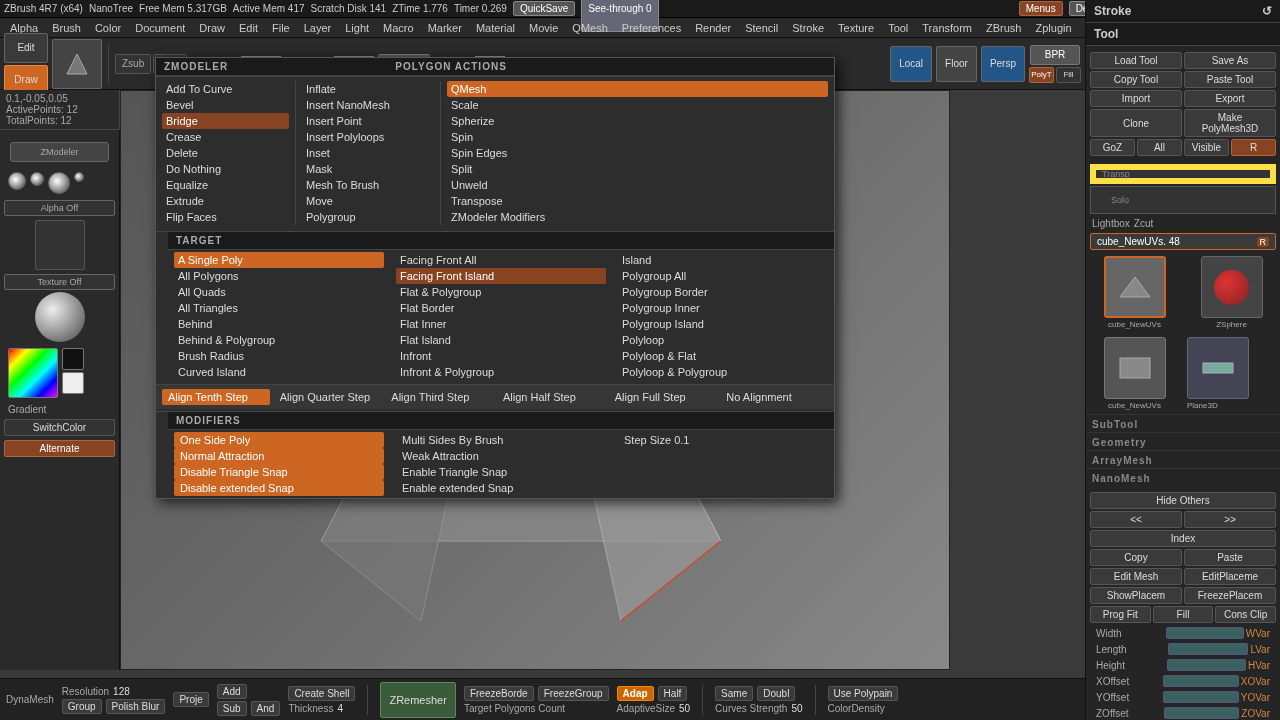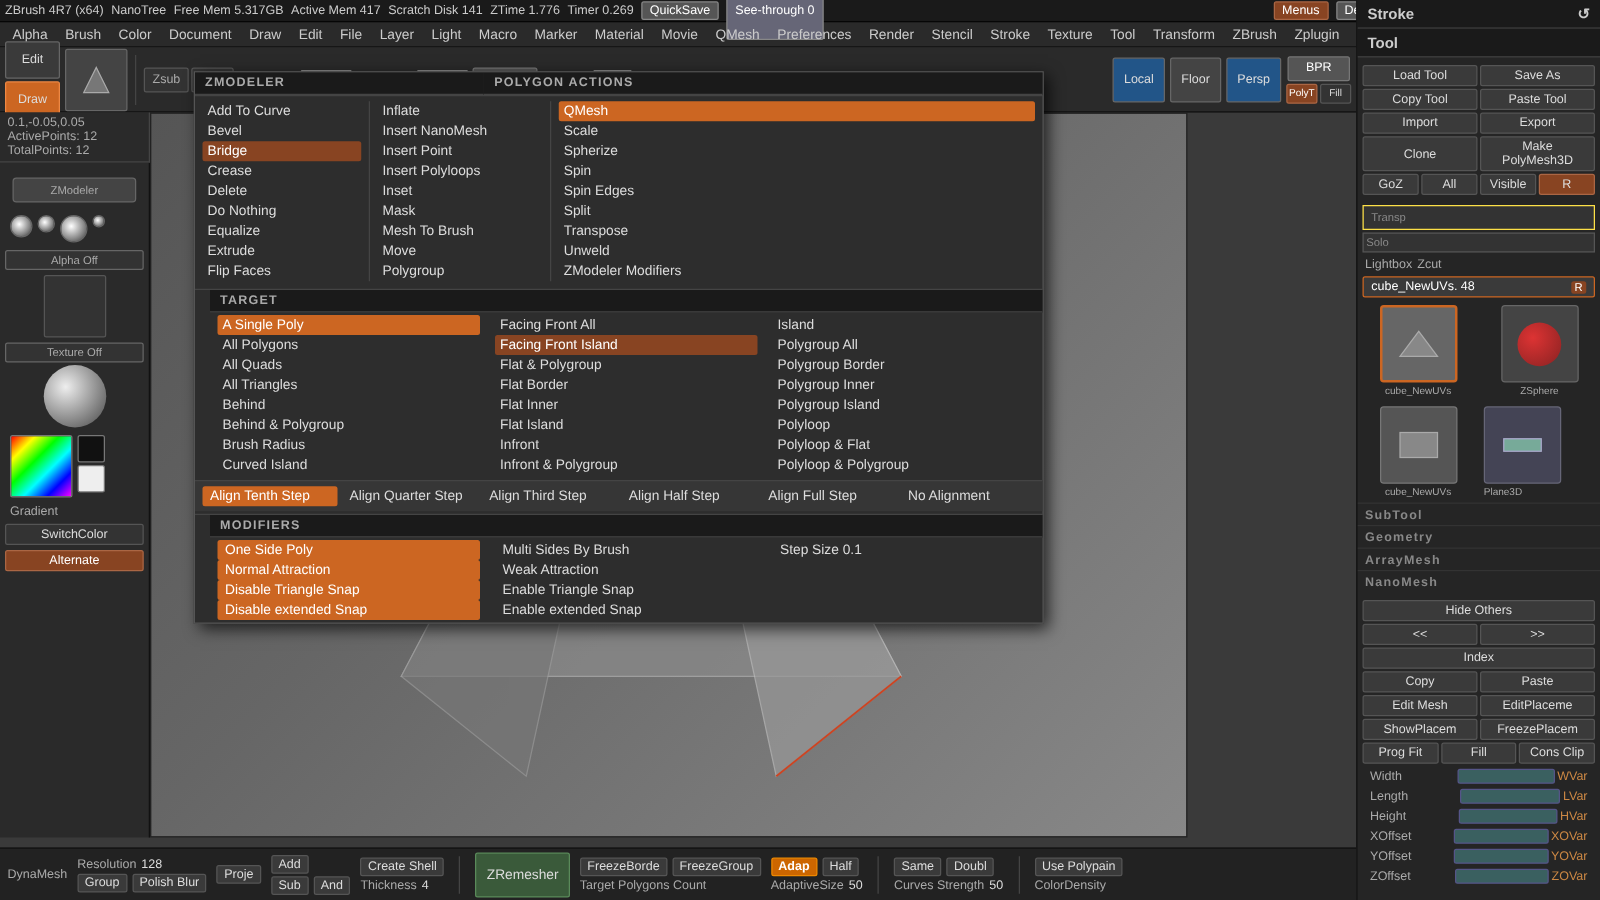--- a/index.html
+++ b/index.html
@@ -729,22 +729,22 @@
       <div class="dd-item">Polygroup</div>
     </div>
 
     <div class="dd-col" style="min-width:155px;">
       <div class="dd-item active">QMesh</div>
       <div class="dd-item">Scale</div>
       <div class="dd-item">Spherize</div>
       <div class="dd-item">Spin</div>
       <div class="dd-item">Spin Edges</div>
       <div class="dd-item">Split</div>
+      <div class="dd-item">Unweld</div>
       <div class="dd-item">Transpose</div>
-      <div class="dd-item">Unweld</div>
       <div class="dd-item">ZModeler Modifiers</div>
     </div>
   </div>
 
   <div class="dd-subsection">
     <div class="dd-section-header">TARGET</div>
     <div class="dd-columns" style="padding:2px 0;">
       <div class="dd-col">
         <div class="dd-item active">A Single Poly</div>
         <div class="dd-item">All Polygons</div>
@@ -840,23 +840,23 @@
       <button class="rp-btn">Make PolyMesh3D</button>
     </div>
     <div class="rp-btn-row">
       <button class="rp-btn">GoZ</button>
       <button class="rp-btn">All</button>
       <button class="rp-btn">Visible</button>
       <button class="rp-btn" style="background:#884422;border-color:#aa6644;">R</button>
     </div>
   </div>
 
-  <div style="background:#333;border:1px solid #fde047;margin:2px 4px;height:20px;display:flex;align-items:center;padding:2px 6px;font-size:9px;color:#888;">Transp</div>
-
-  <div style="background:#333;border:1px solid #555;margin:2px 4px;height:16px;display:flex;align-items:center;padding:2px 2px;font-size:9px;color:#888;">Solo</div>
+  <div style="background:#333;border:6px solid #fde047;margin:2px 4px;height:20px;display:flex;align-items:center;padding:2px 6px;font-size:9px;color:#888;">Transp</div>
+
+  <div style="background:#333;border:1px solid #555;margin:2px 4px;height:28px;display:flex;align-items:center;padding:2px 20px;font-size:9px;color:#888;">Solo</div>
 
   <div class="rp-lightbox-row">
     <span style="cursor:pointer;">Lightbox</span>
     <span style="cursor:pointer;">Zcut</span>
   </div>
 
   <div class="rp-mesh-name">
     <span>cube_NewUVs. 48</span>
     <span class="r-badge">R</span>
   </div>

